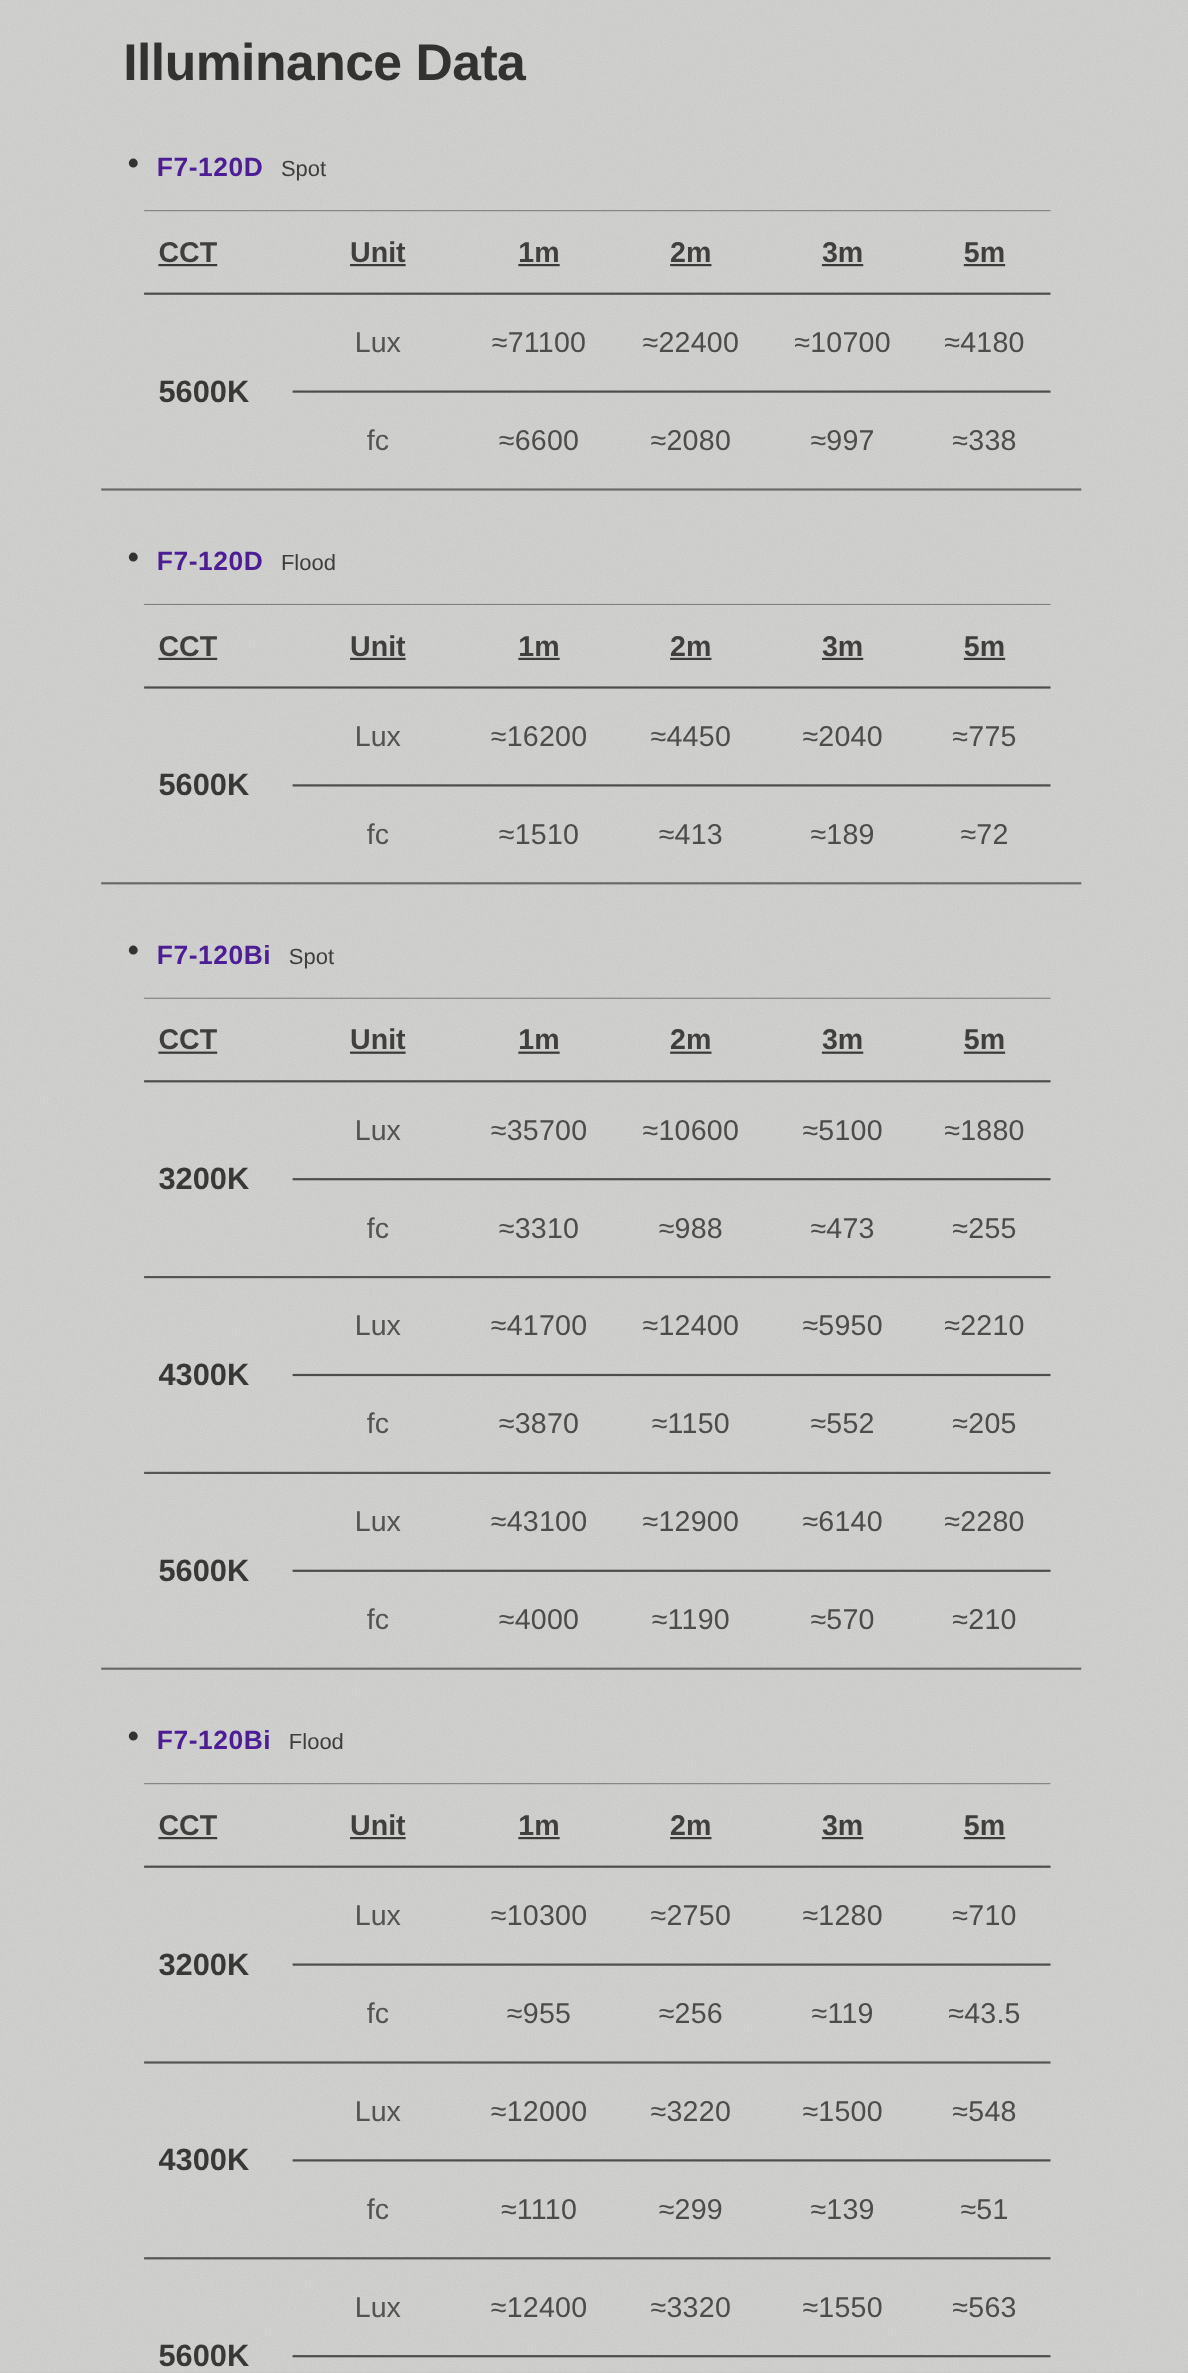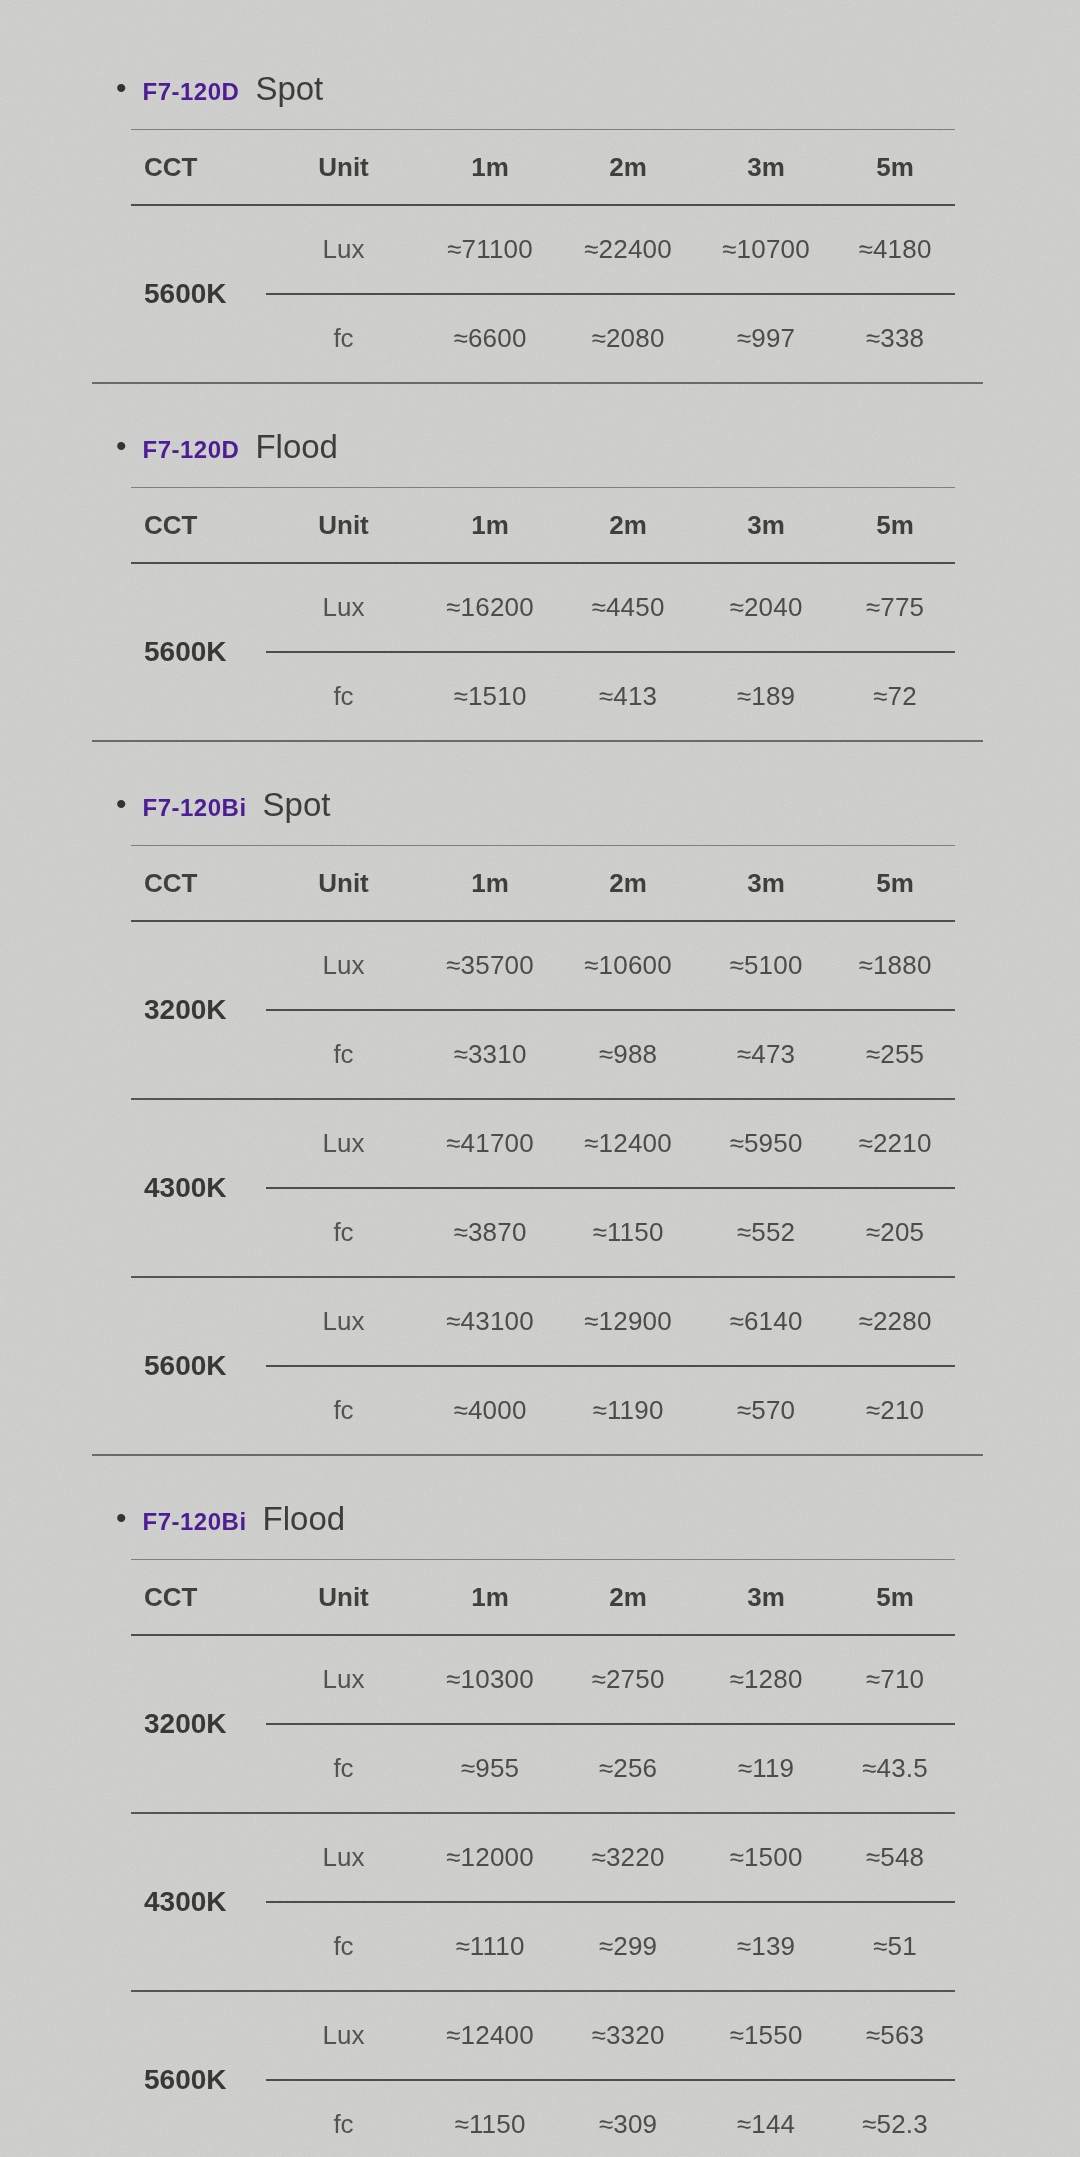--- a/index.html
+++ b/index.html
@@ -22,28 +22,28 @@
     font-weight:700;letter-spacing:-0.5px;color:#323230;
   }
 
   .section-heading{
     display:flex;align-items:baseline;
     margin:42px 0 16px 116px;
     line-height:42px;
   }
   .bullet{font-size:30px;color:#333331;margin-right:16px;transform:translateY(-2px);}
   .model{font-size:24px;font-weight:700;color:#4c1d95;letter-spacing:0.5px;}
-  .mode{font-size:33px;font-weight:400;color:#3d3d3b;margin-left:16px;}
+  .mode{font-size:20px;font-weight:400;color:#3d3d3b;margin-left:16px;}
 
   .table{margin-left:131px;width:824px;}
   .line{border:0;border-top:1px solid #7f7f7c;height:0;}
   .line.headline{border-top:2px solid #4d4d4b;}
   .line.groupline{border-top:2px solid #55555&#51;;}
   .line.groupline{border-top:2px solid #555553;}
-  .row{display:grid;grid-template-columns:135px 155px 138px 138px 138px 120px;align-items:center;}
+  .row{display:grid;grid-template-columns:135px 155px 138px 138px 138px 120px;align-items:center;text-decoration:underline;}
   .row.head{height:74px;}
   .hcell{font-size:26px;font-weight:600;color:#403f3d;text-align:center;}
   .hcell.first{text-align:left;padding-left:13px;}
 
   .group{display:flex;align-items:stretch;}
   .cct{
     width:135px;flex:0 0 135px;
     display:flex;align-items:center;
     padding-left:13px;box-sizing:border-box;
     font-size:28px;font-weight:700;color:#38383&#54;;
@@ -74,20 +74,21 @@
 
   <svg class="grain" xmlns="http://www.w3.org/2000/svg" width="1080" height="2157">
     <filter id="noiseF">
       <feTurbulence type="fractalNoise" baseFrequency="0.9" numOctaves="2" stitchTiles="stitch" result="t"></feTurbulence>
       <feColorMatrix in="t" type="saturate" values="0"></feColorMatrix>
     </filter>
     <rect width="100%" height="100%" filter="url(#noiseF)"></rect>
   </svg>
 
   <div class="content">
+    <h1 class="title">Illuminance Data</h1>
 
     <div id="sections">
         <div class="section">
           <div class="section-heading">
             <span class="bullet">•</span>
             <span class="model">F7-120D</span>
             <span class="mode">Spot</span>
           </div>
           <div class="table">
             <div class="line top"></div>

